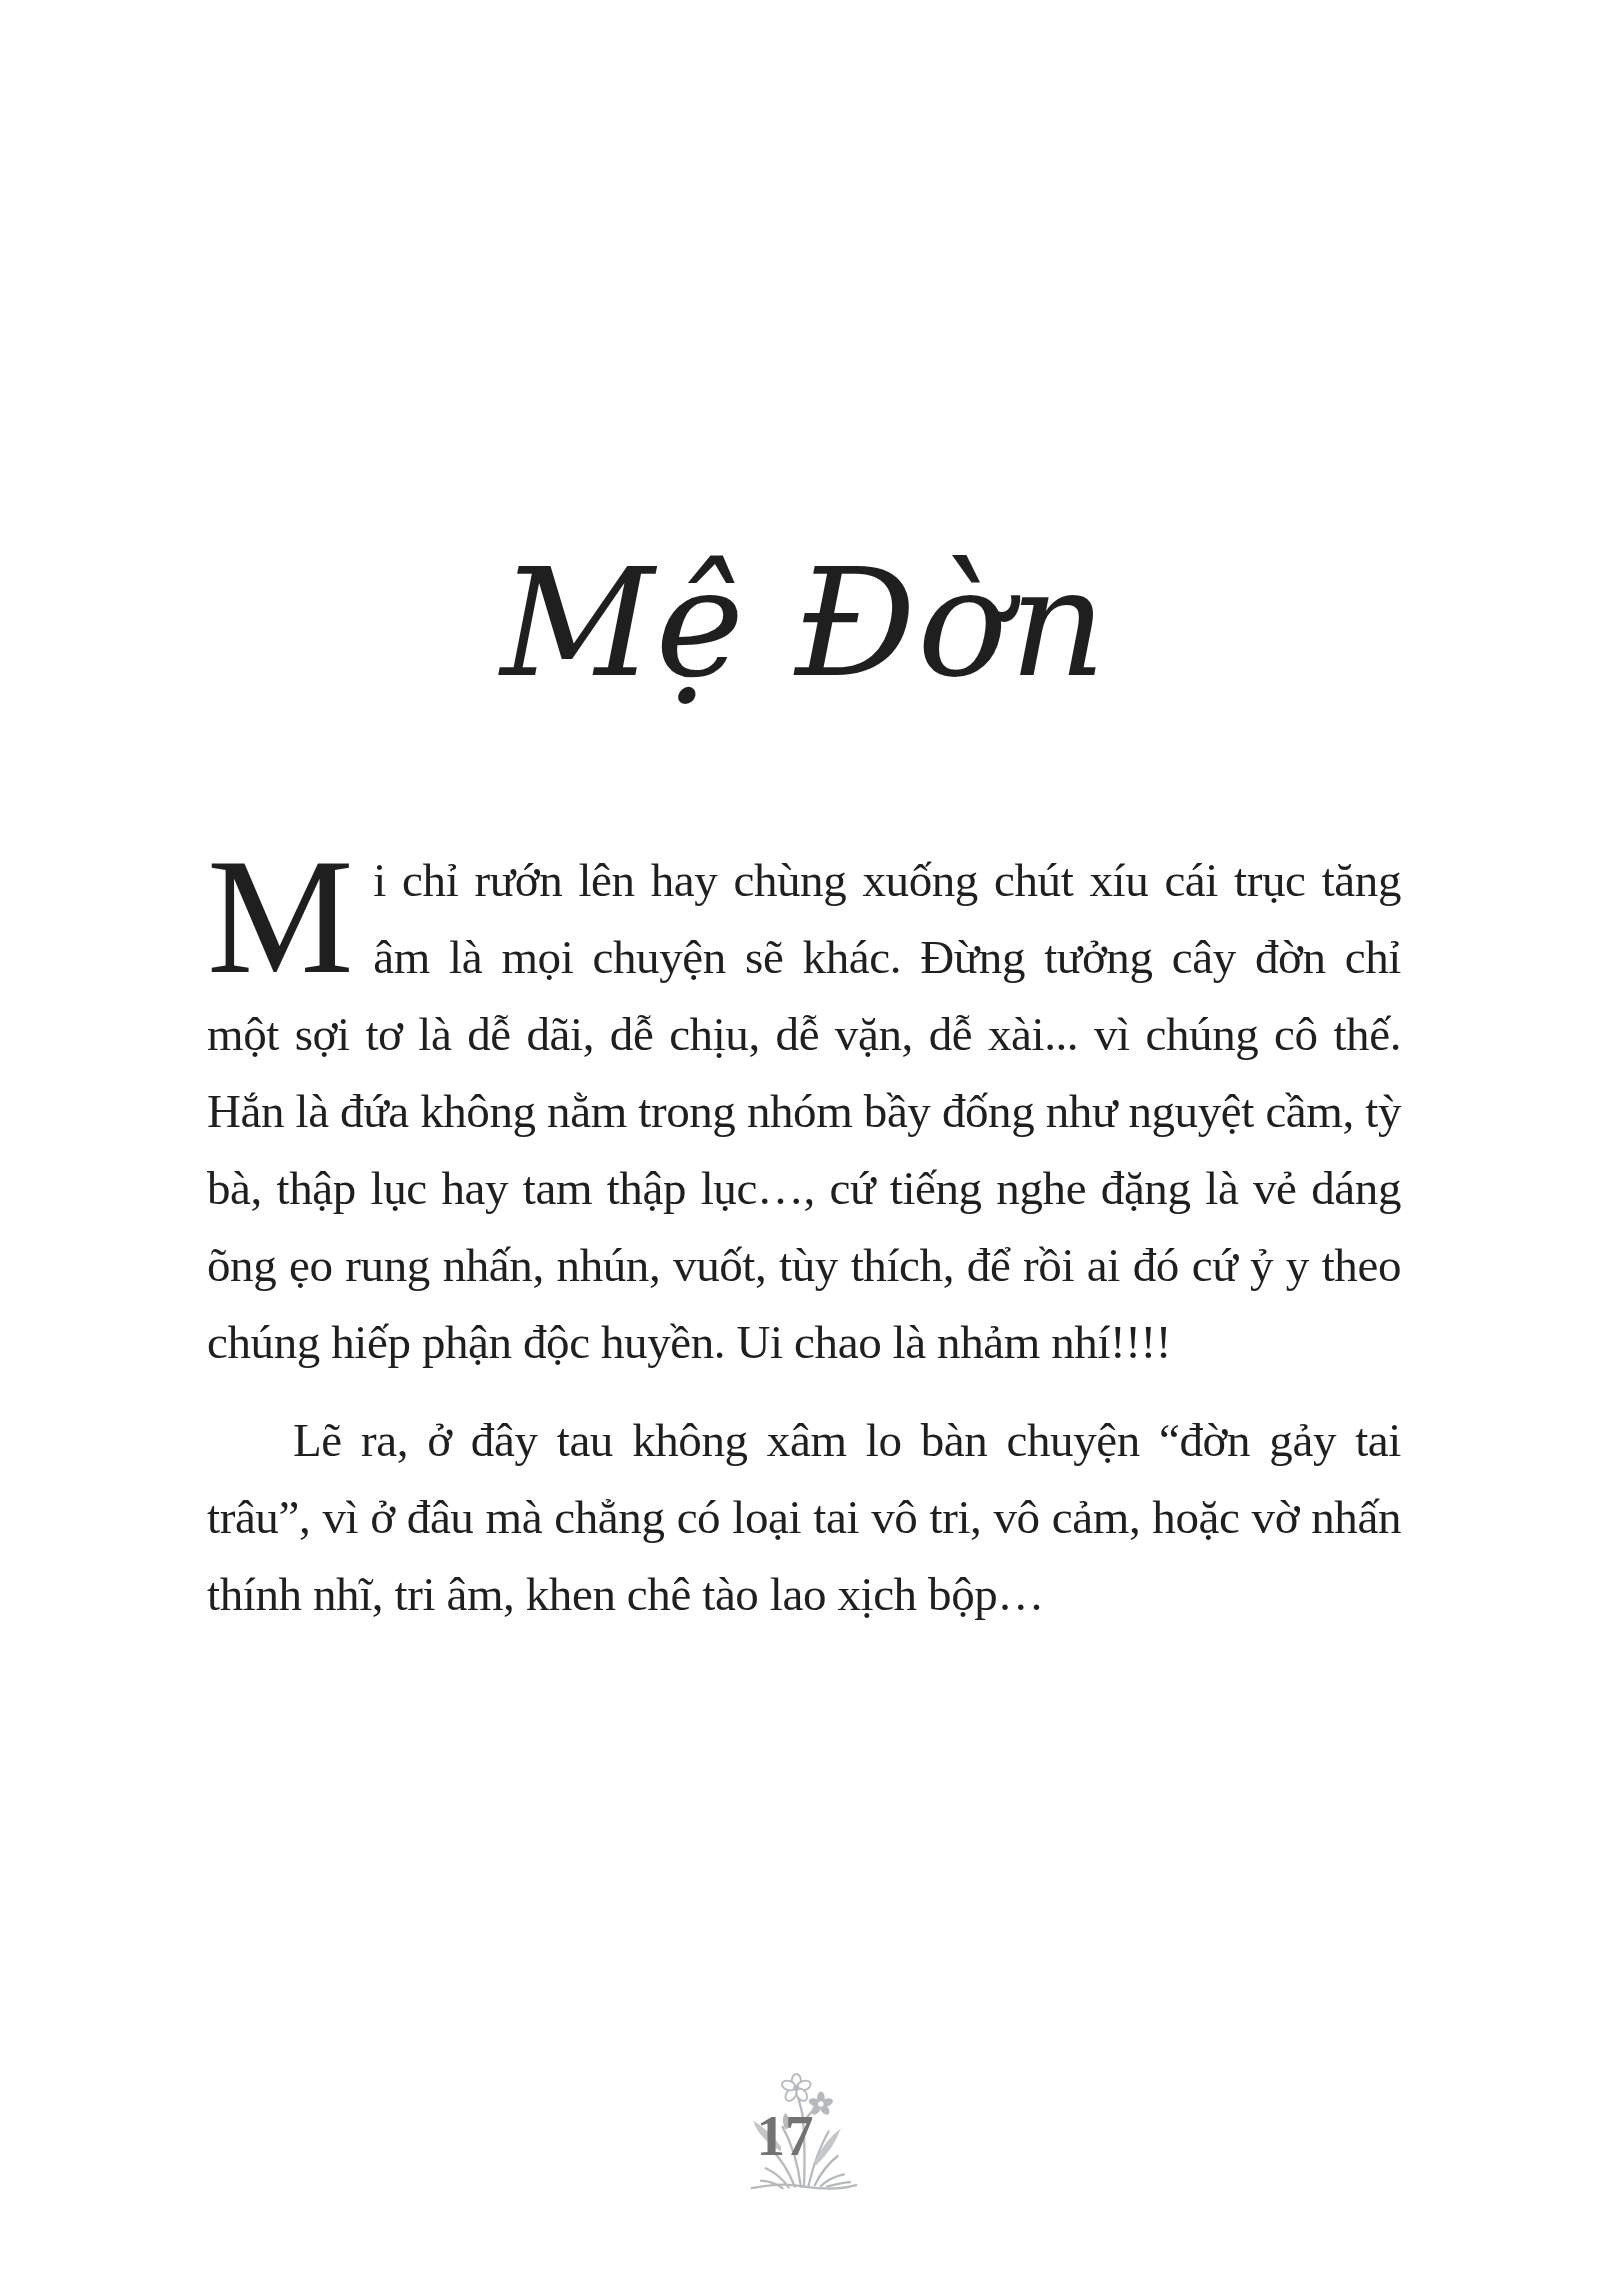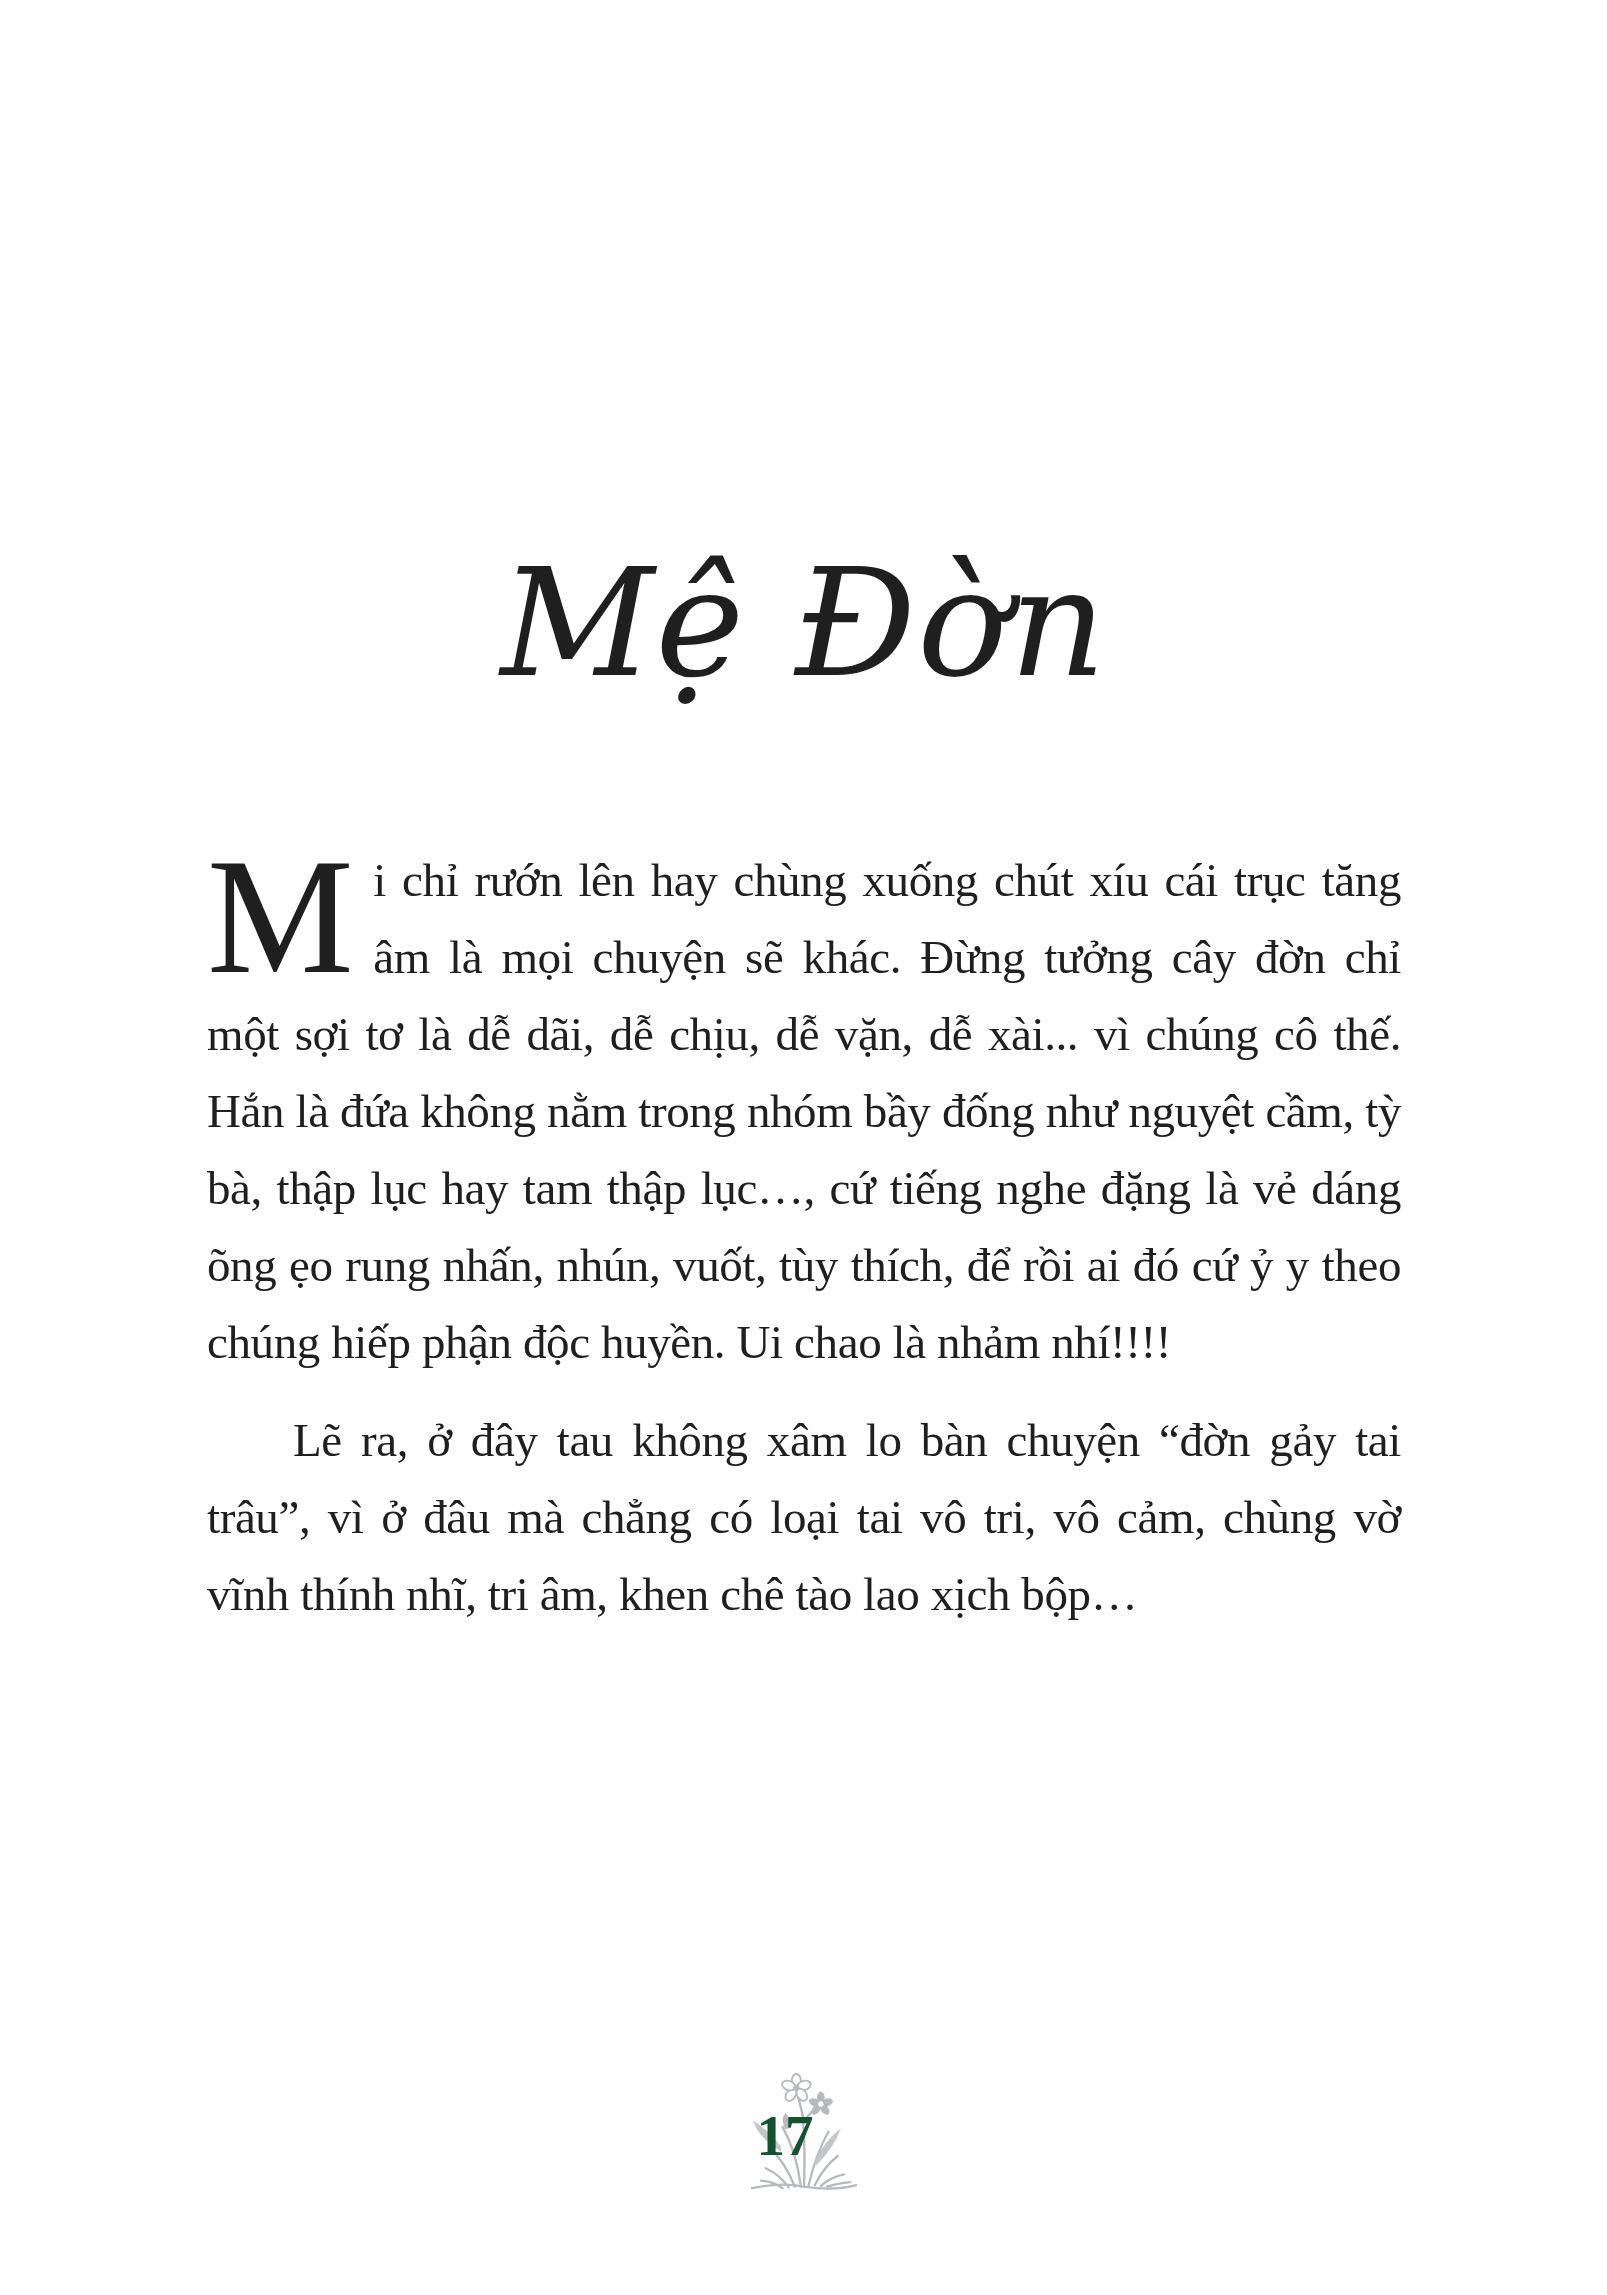--- a/index.html
+++ b/index.html
@@ -80,34 +80,34 @@
     inset: 0;
   }
   .page-number {
     position: absolute;
     left: 21.4px;
     top: 40px;
     font-family: "Liberation Serif", serif;
     font-weight: 700;
     font-size: 57px;
     line-height: 1;
-    color: #14532d;
+    color: #737373;
   }
 </style>
 </head>
 <body>
 
 <div class="page">
 
   <h1 class="chapter-title">Mệ Đờn</h1>
 
   <div class="body-text">
     <p><span class="drop-cap">M</span><span>i chỉ rướn lên hay chùng xuống chút xíu cái trục tăng âm là mọi chuyện sẽ khác. Đừng tưởng cây đờn chỉ một sợi tơ là dễ dãi, dễ chịu, dễ vặn, dễ xài... vì chúng cô thế. Hắn là đứa không nằm trong nhóm bầy đống như nguyệt cầm, tỳ bà, thập lục hay tam thập lục…, cứ tiếng nghe đặng là vẻ dáng õng ẹo rung nhấn, nhún, vuốt, tùy thích, để rồi ai đó cứ ỷ y theo chúng hiếp phận độc huyền. Ui chao là nhảm nhí!!!!</span></p>
 
-    <p class="indented">Lẽ ra, ở đây tau không xâm lo bàn chuyện “đờn gảy tai trâu”, vì ở đâu mà chẳng có loại tai vô tri, vô cảm, chùng vờ vĩnh thính nhĩ, tri âm, khen chê tào lao xịch bộp…</p>
+    <p class="indented">Lẽ ra, ở đây tau không xâm lo bàn chuyện “đờn gảy tai trâu”, vì ở đâu mà chẳng có loại tai vô tri, vô cảm, hoặc vờ nhấn thính nhĩ, tri âm, khen chê tào lao xịch bộp…</p>
 
   </div>
 
   <div class="footer">
     <div class="ornament-wrap">
       <svg viewBox="0 0 180 185" width="138" height="142" fill="none" stroke="#b6babc" stroke-width="3" stroke-linecap="round">
 
         <path d="M22 158 Q 60 150 90 156 Q 130 162 158 154"></path>
 
         <path d="M86 156 Q 80 110 62 78"></path>

